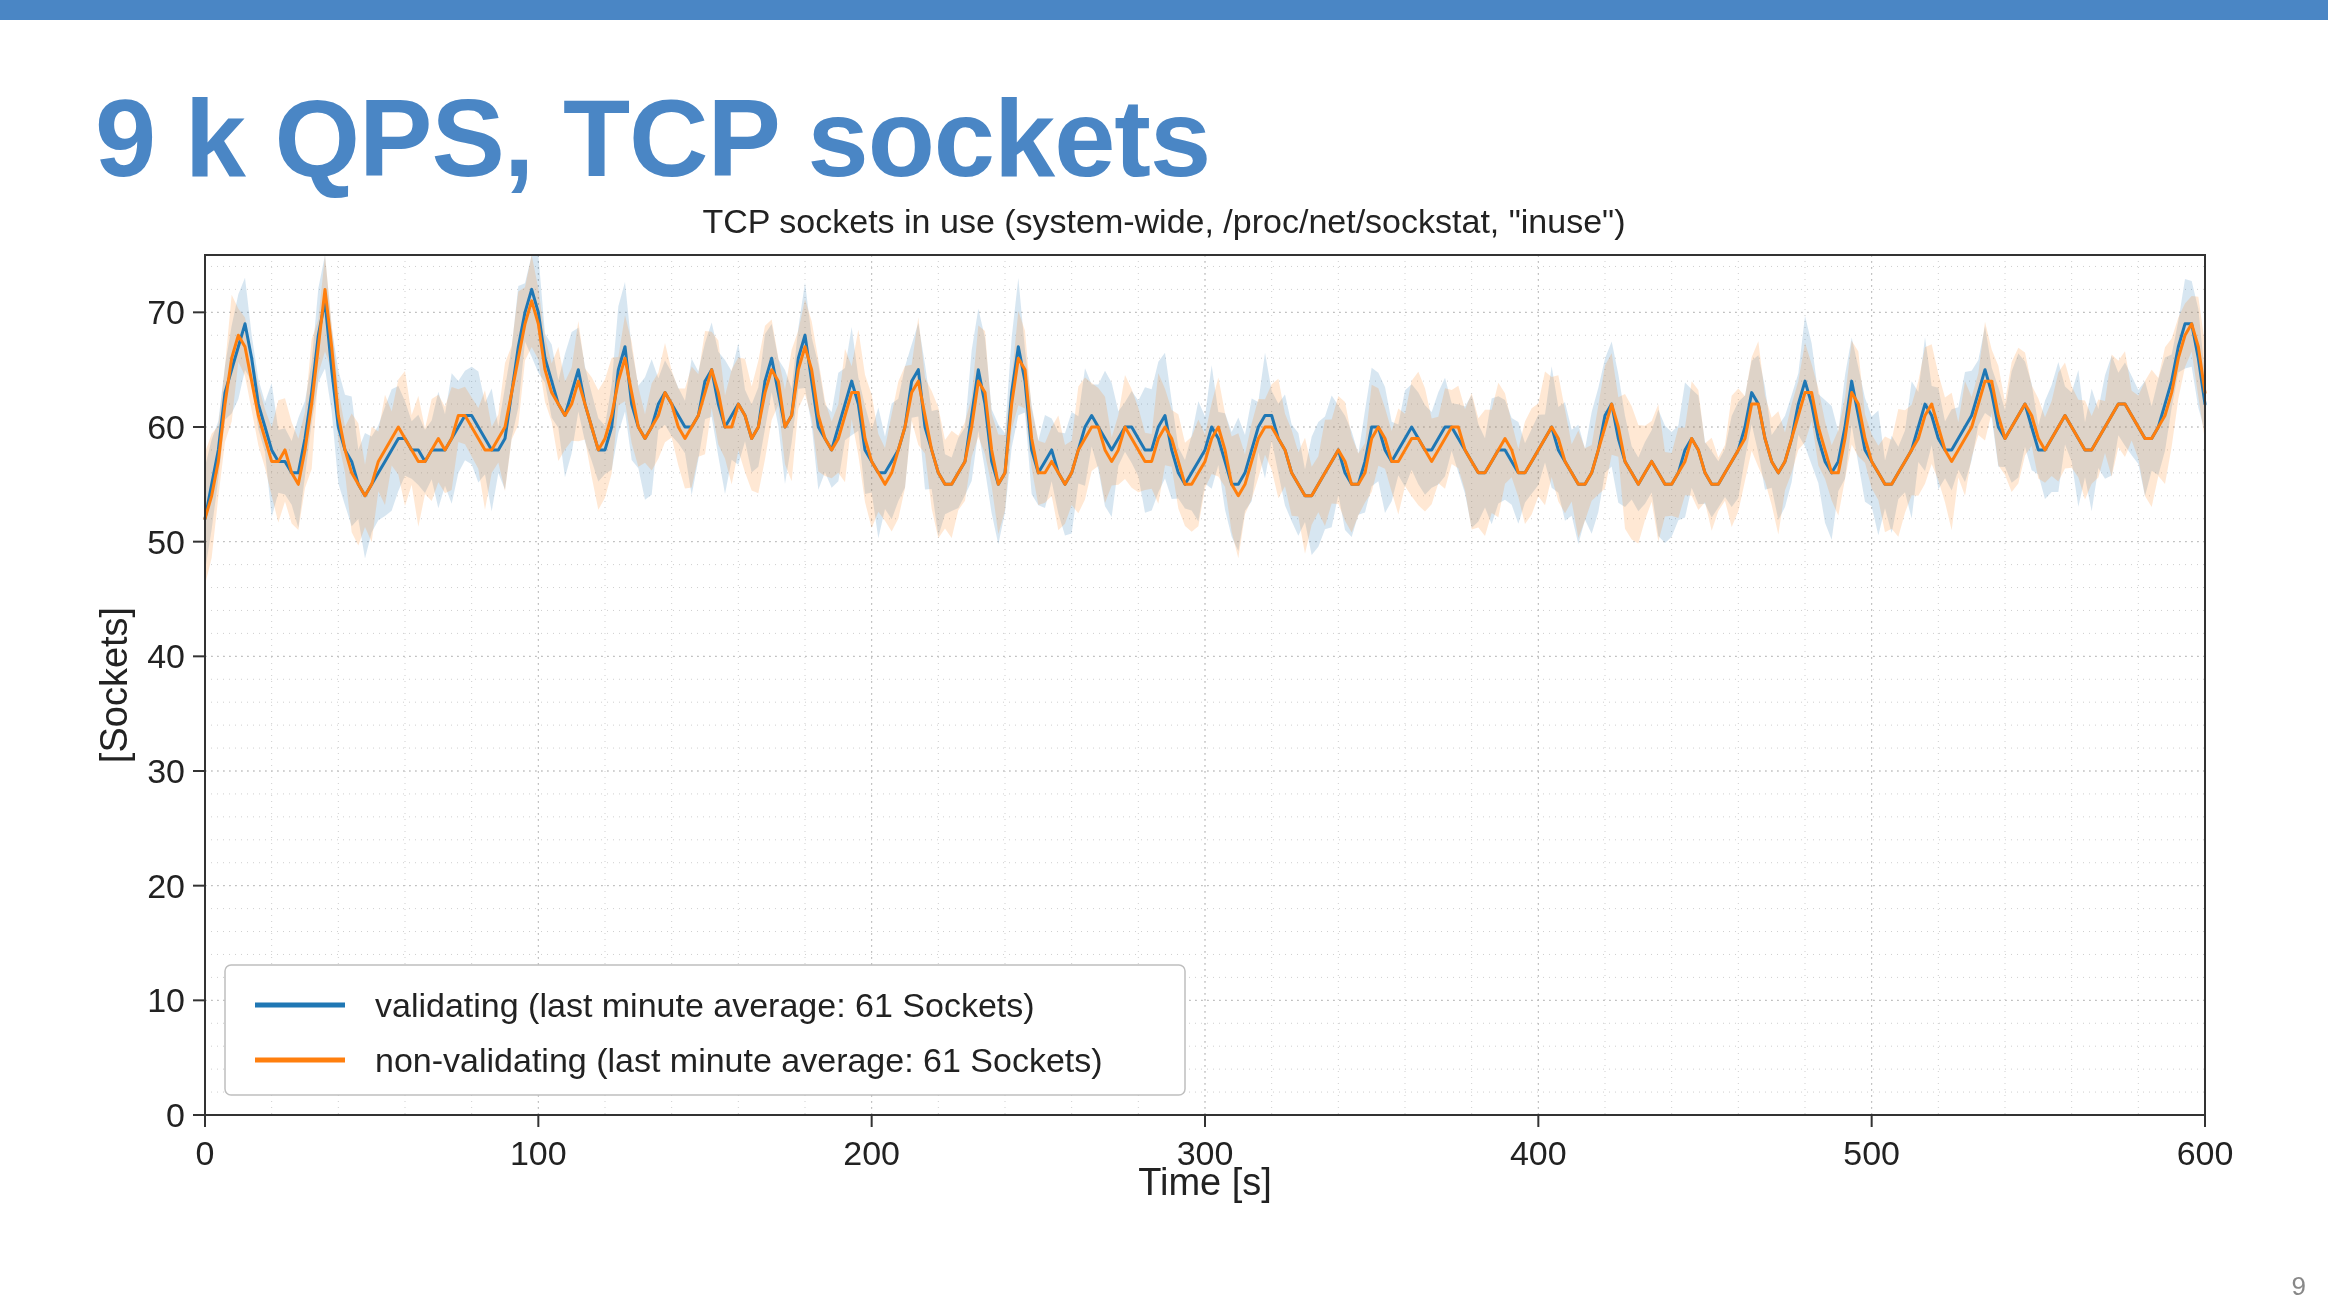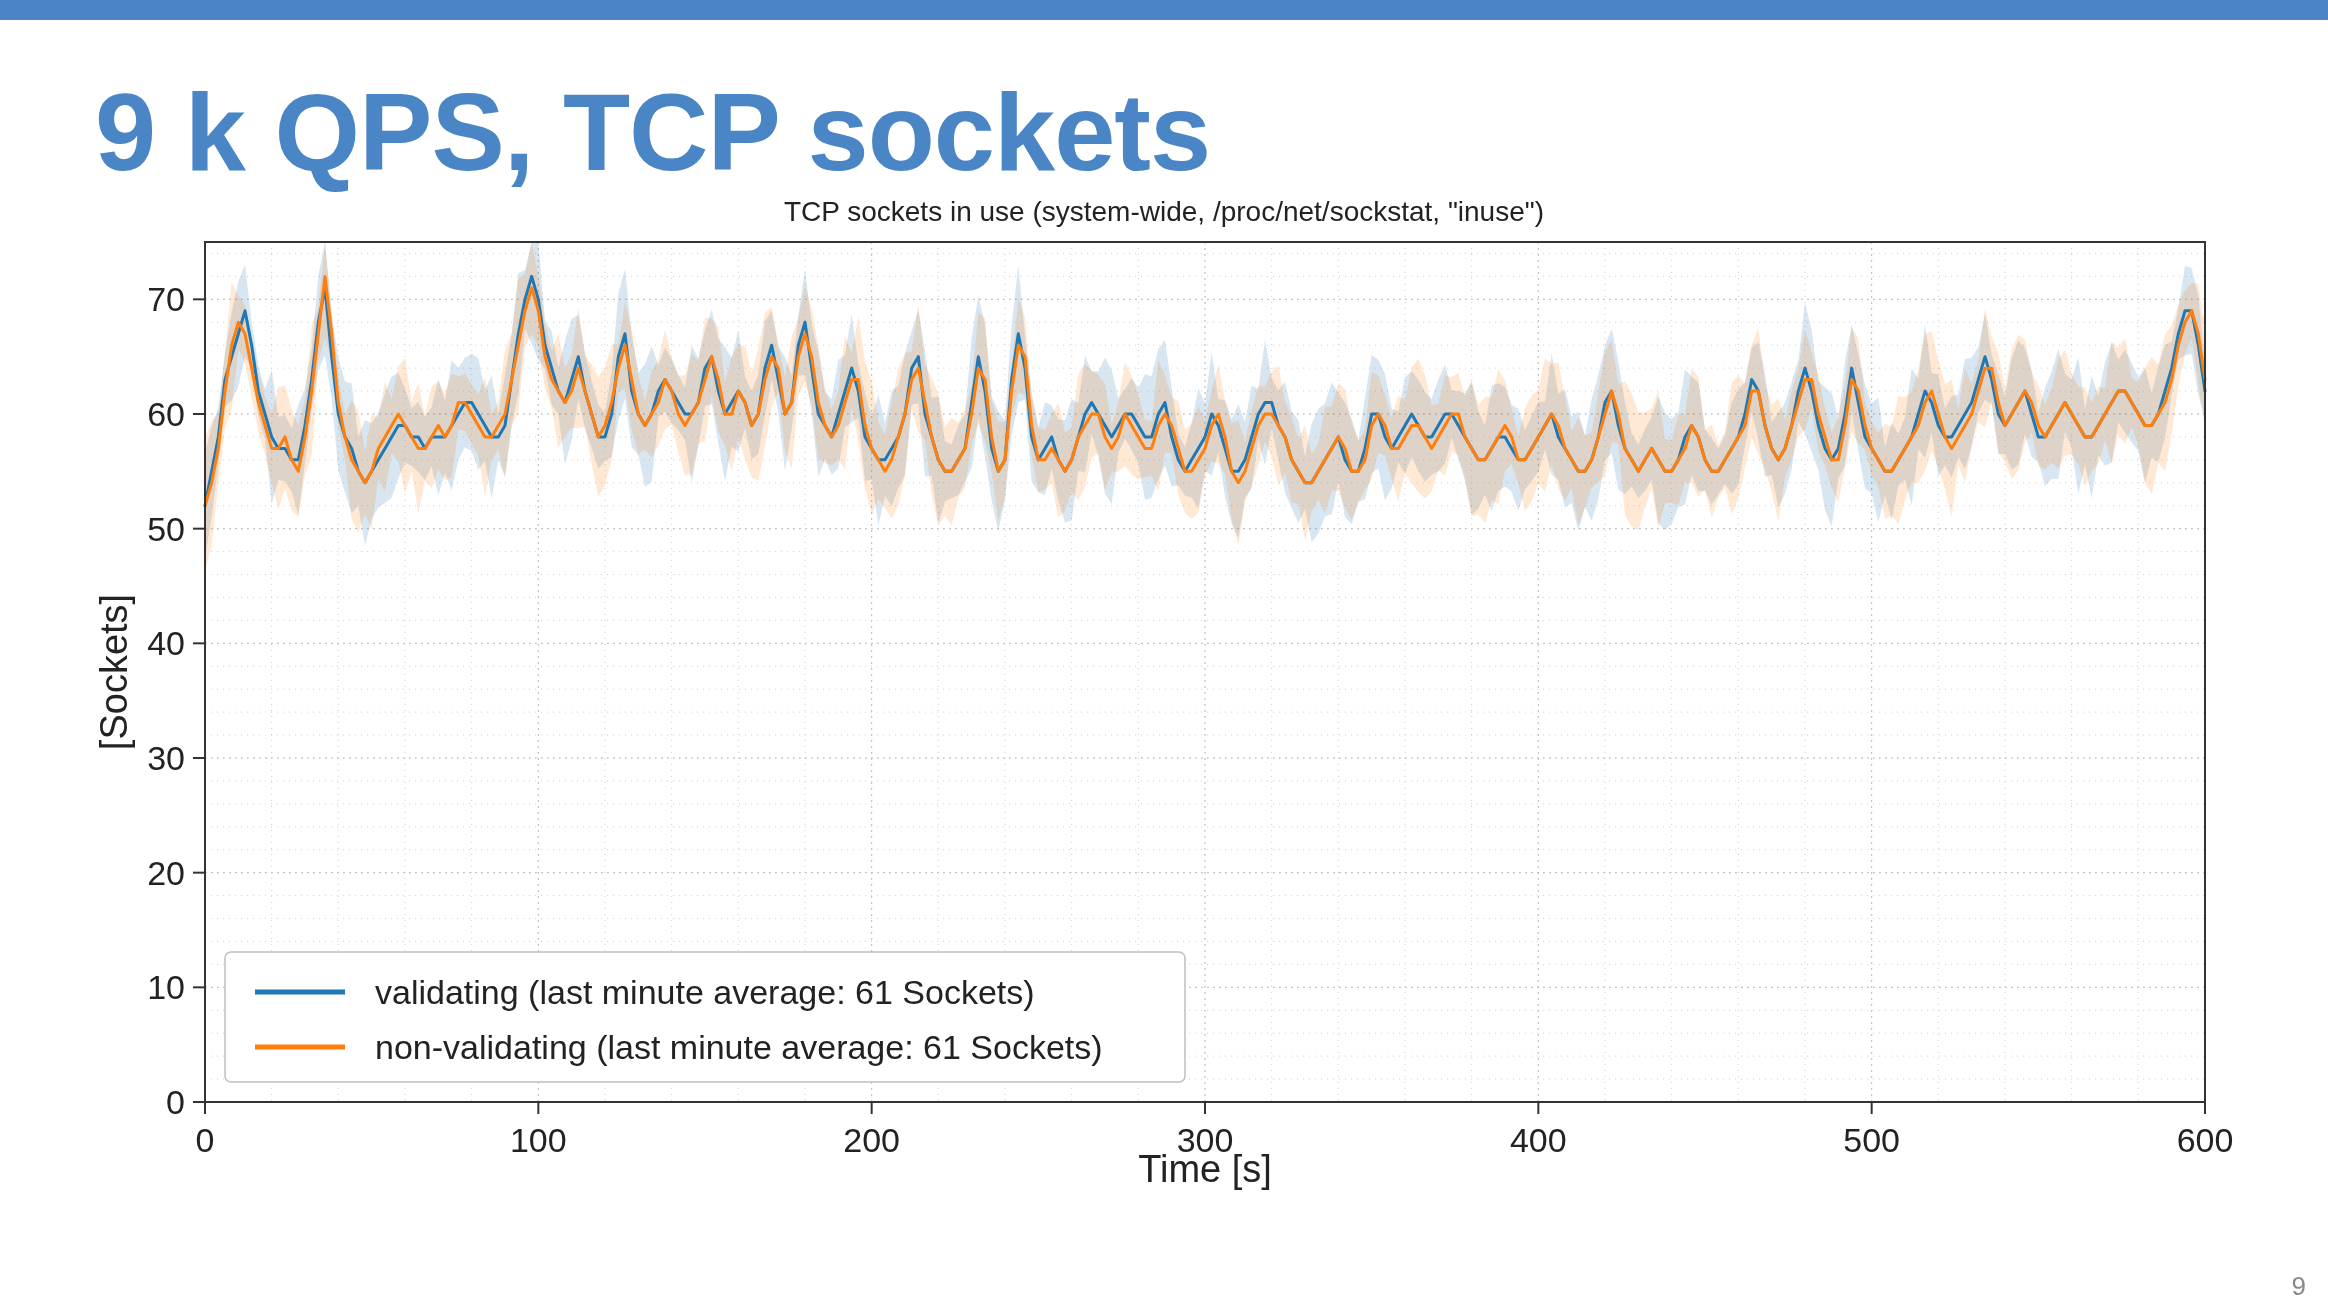--- a/index.html
+++ b/index.html
@@ -20,26 +20,26 @@
     position: relative;
     box-sizing: border-box;
     width: 100%;
     height: calc(100% - 20px);
     padding: 50px 95px 20px 95px;
   }
   .slide-title {
     font-size: 110px;
     font-weight: 700;
     color: #4a86c5;
-    margin: 4px 0 0 0;
+    margin: 10px 0 0 0;
     line-height: 1.05;
     letter-spacing: -1px;
   }
   .chart-title {
-    font-size: 28px;
+    font-size: 34px;
     color: #222;
     text-align: center;
     margin: 6px 0 4px 0;
     font-weight: 400;
   }
   .chart-wrap {
     position: relative;
     width: 100%;
     height: 980px;
   }

